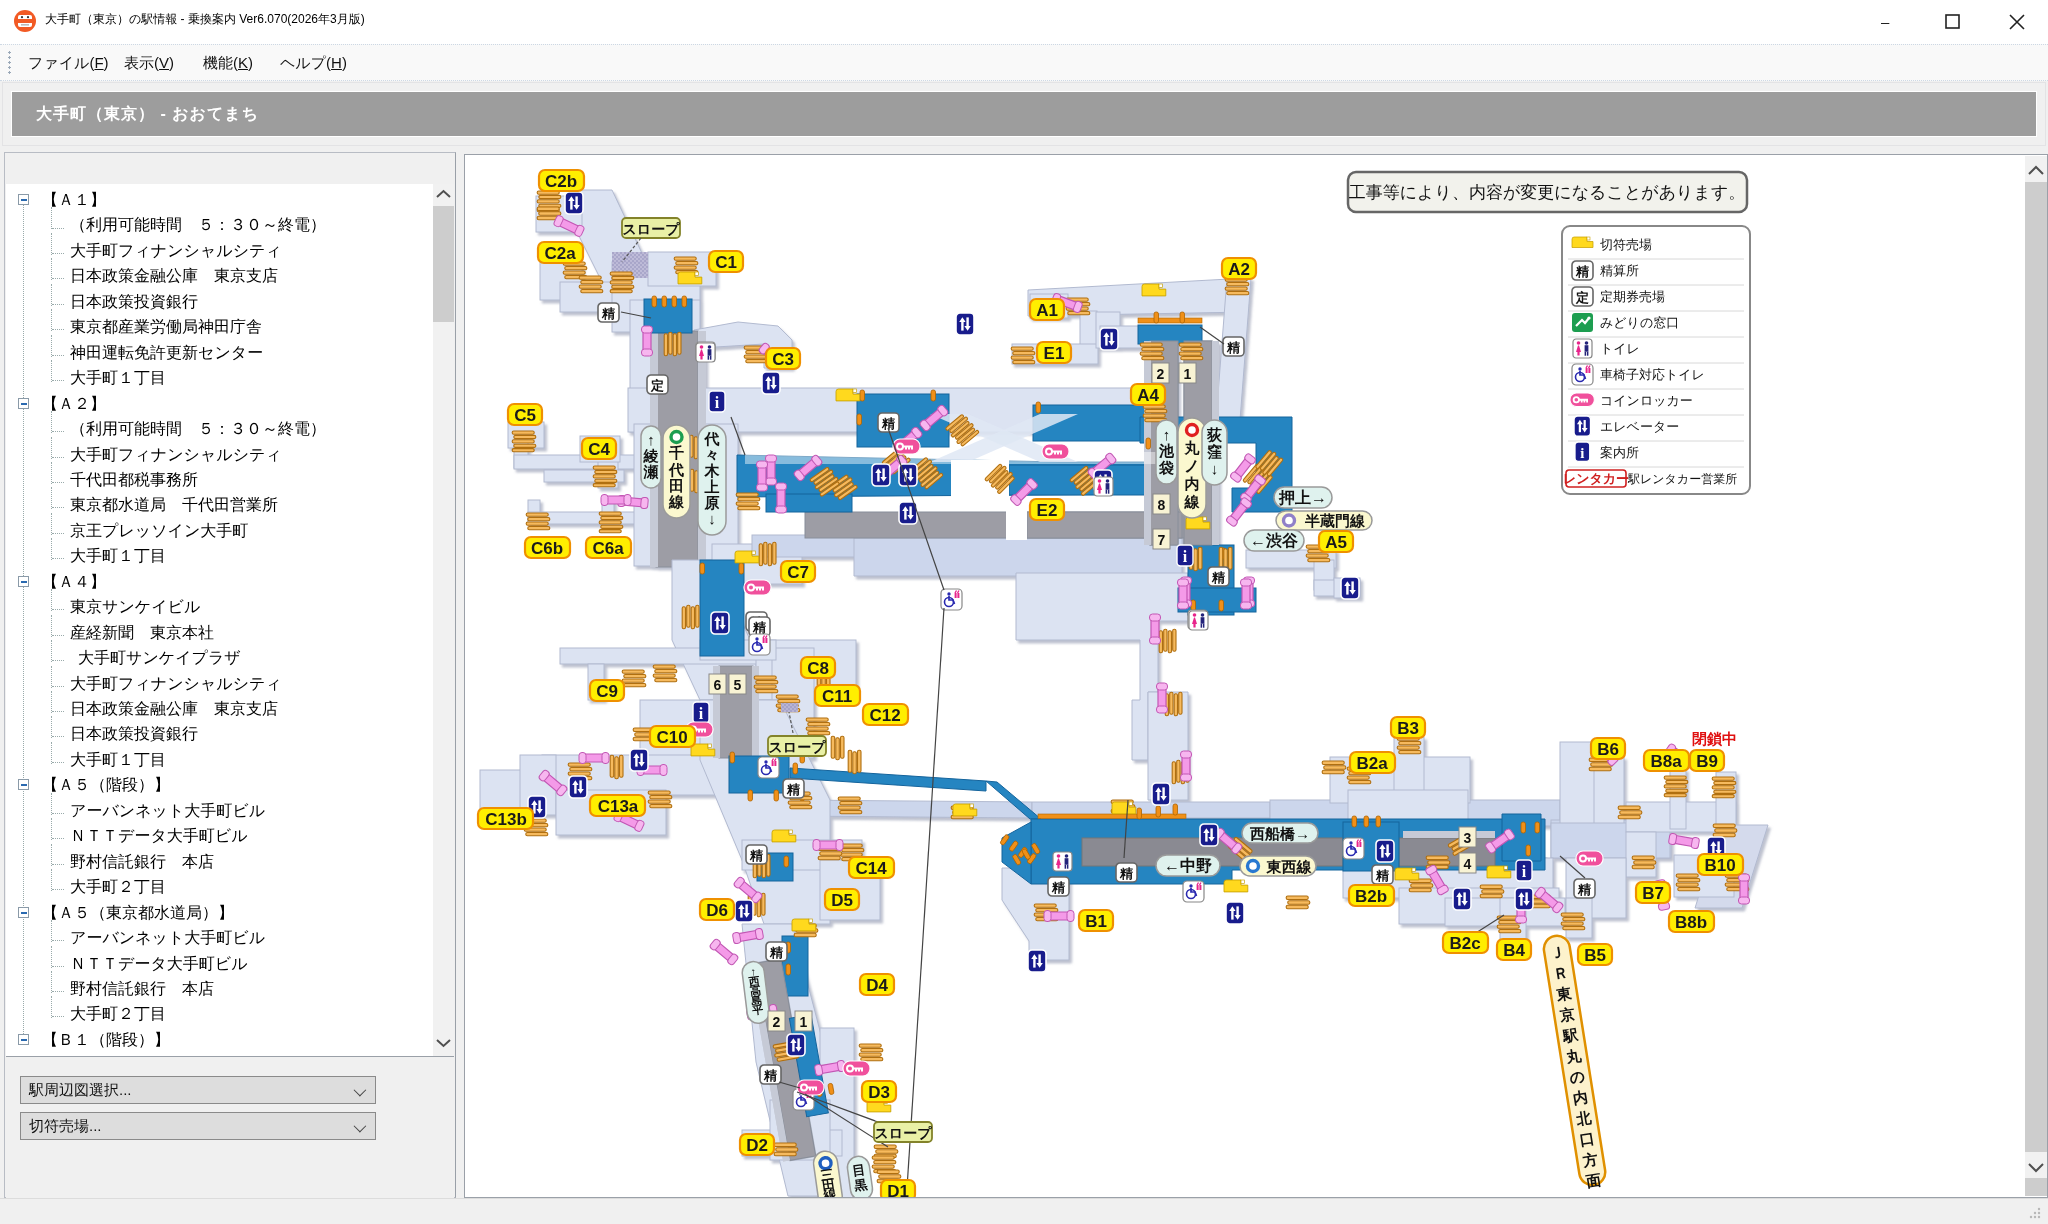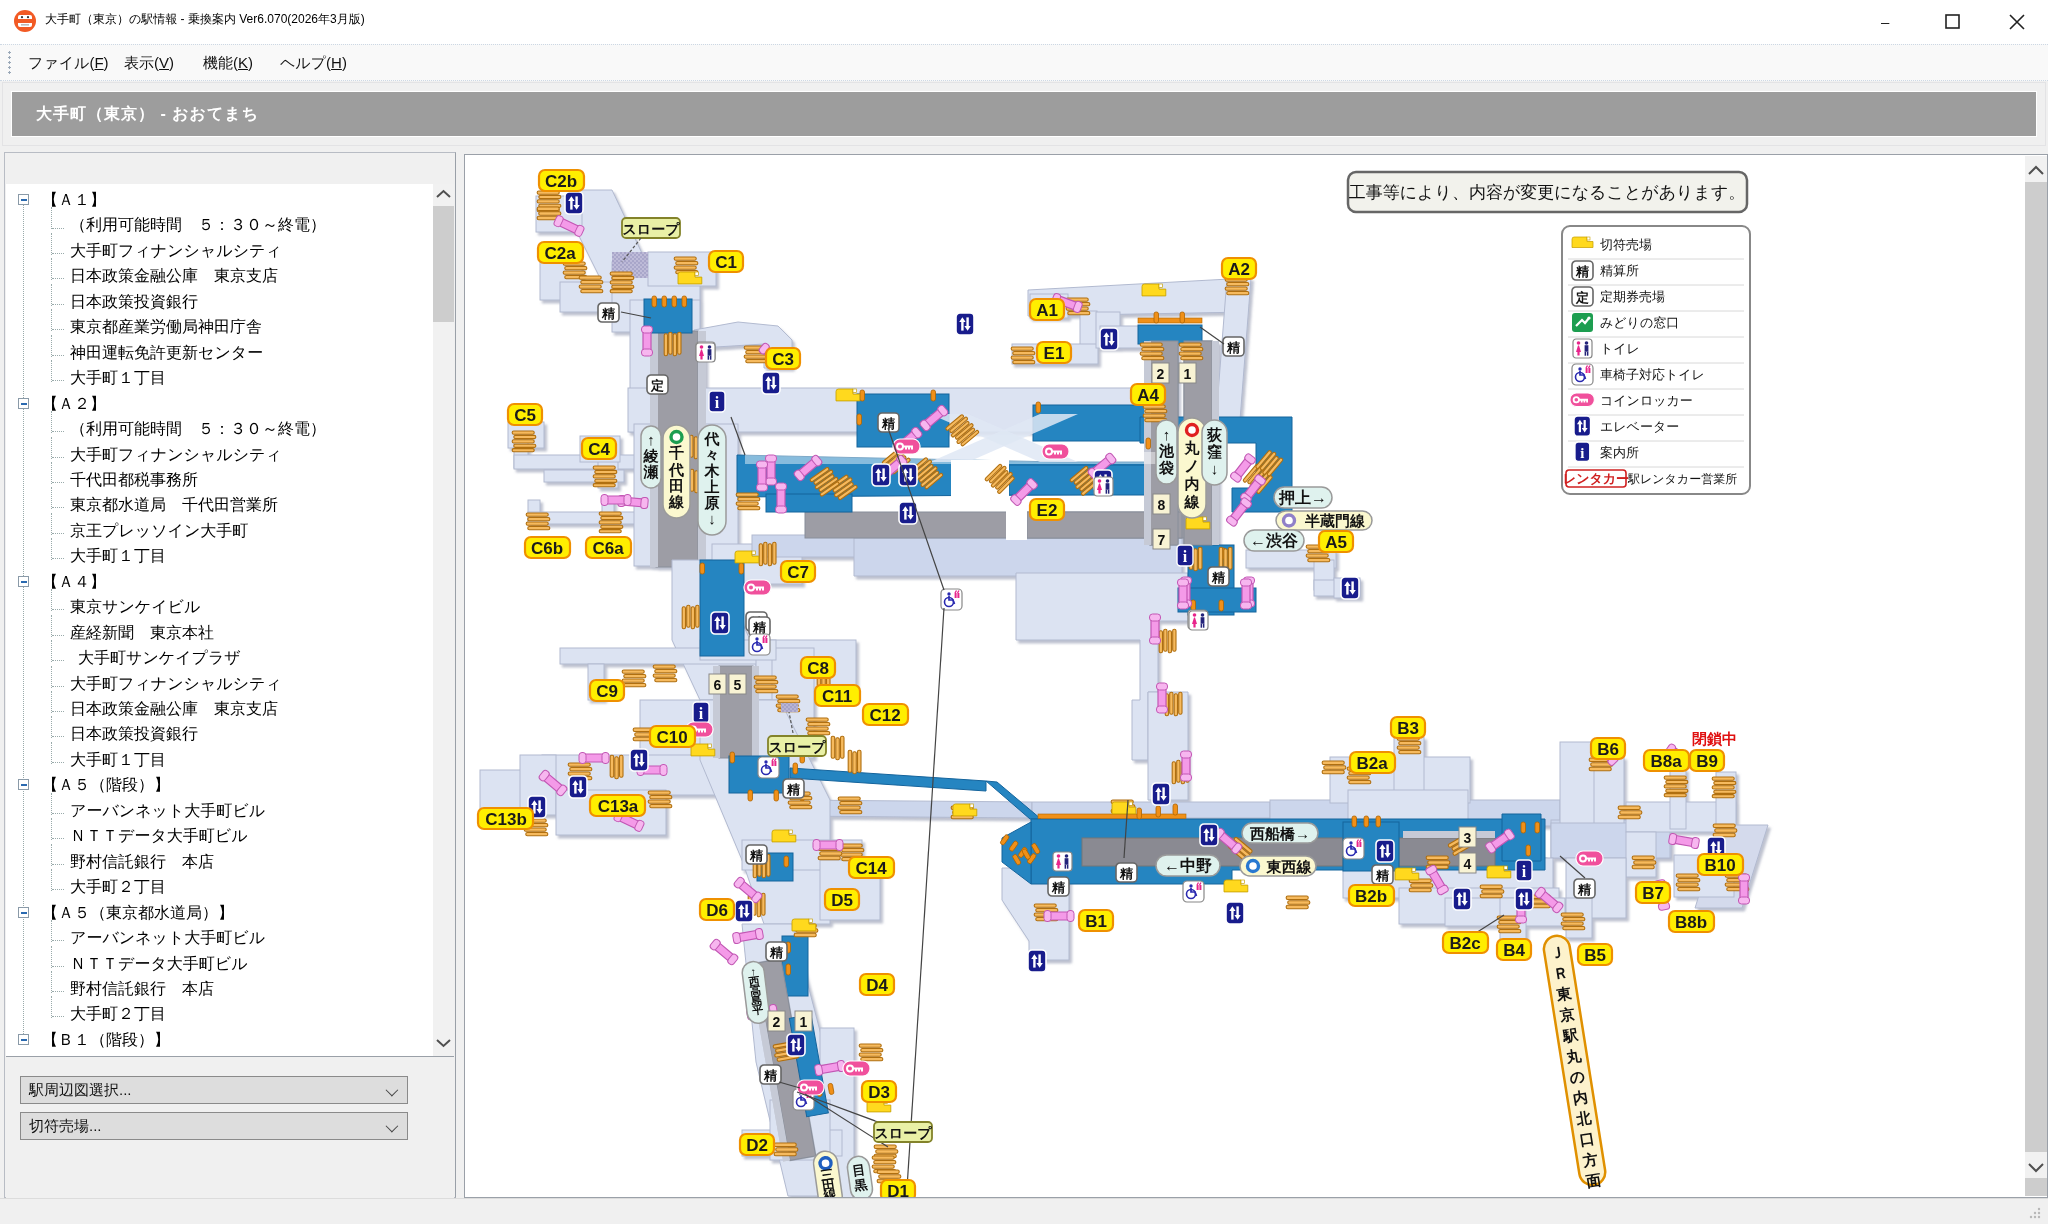--- a/index.html
+++ b/index.html
@@ -17,21 +17,21 @@
 .leftwrap{position:absolute;left:4px;top:152px;width:452px;height:1046px;background:#f0f0f0;border:1px solid #b8bcc4;border-right:1px solid #9aa0a8}
 .lefthdr{position:absolute;left:1px;top:1px;width:448px;height:30px;background:#f0f0f0;border-bottom:1px solid #d8d8d8;font-size:15px;color:#111;padding:6px 0 0 14px}
 .treearea{position:absolute;left:1px;top:31px;width:448px;height:872px;background:#ffffff;overflow:hidden}
 .trow{position:absolute;left:0;height:26px;font-size:16px;color:#000;white-space:nowrap}
 .ebox{position:absolute;width:11px;height:11px;border:1px solid #8a9aa8;background:#fff}
 .ebox:before{content:"";position:absolute;left:1.5px;top:4px;width:6px;height:2px;background:#2b6ab0}
 .vline{position:absolute;width:1px;border-left:1px dotted #9aa;}
 .hline{position:absolute;height:1px;border-top:1px dotted #9aa;}
 .sbv{position:absolute;background:#f1f1f1}
 .sbthumb{position:absolute;background:#cdcdcd}
-.combo{position:absolute;left:14px;width:388px;height:28px;background:#dddddd;border:1px solid #8a8a8a;font-size:15px;color:#111;padding:4px 0 16px 8px}
+.combo{position:absolute;left:14px;width:356px;height:28px;background:#dddddd;border:1px solid #8a8a8a;font-size:15px;color:#111;padding:4px 0 16px 8px}
 .combo:after{content:"";position:absolute;right:12px;top:10px;width:8px;height:8px;border-right:1.8px solid #444;border-bottom:1.8px solid #444;transform:rotate(45deg) translateY(-2px)}
 .statusbar{position:absolute;left:0px;top:1198px;width:2048px;height:26px;background:#f0f0f0;border-top:1px solid #dcdcdc}
 .mapwrap{position:absolute;left:464px;top:154px;width:1584px;height:1044px;background:#ffffff;border:1px solid #9aa0a8}
 </style></head><body>
 
 <div class="titlebar">
 <svg class="title-ico" viewBox="0 0 24 24">
       <circle cx="12" cy="12" r="11" fill="#f25a24"></circle>
       <rect x="5" y="6" width="14" height="12" rx="2" fill="#fff"></rect>
       <rect x="5" y="10" width="14" height="4" fill="#f25a24"></rect>

